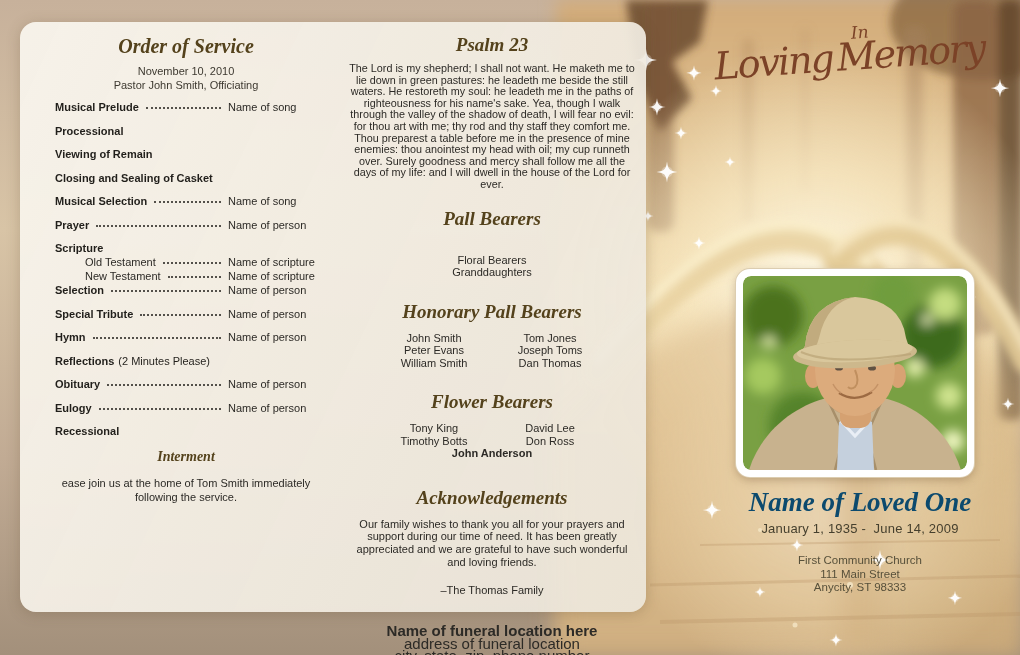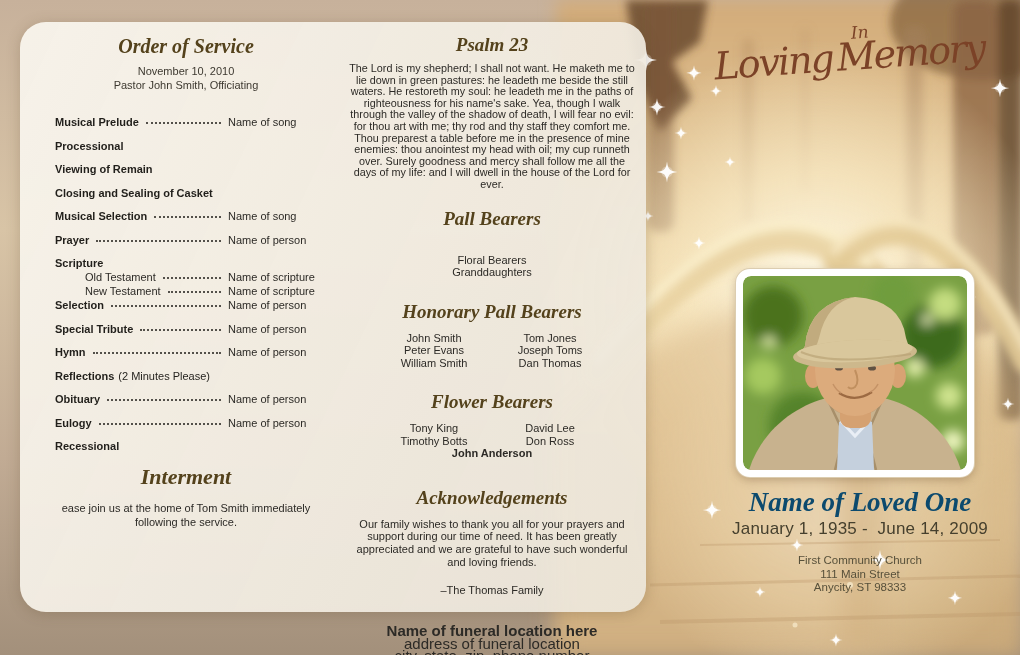--- a/index.html
+++ b/index.html
@@ -6,39 +6,39 @@
   body{
     width:1020px;height:655px;position:relative;overflow:hidden;
     font-family:"Liberation Sans",sans-serif;color:#2c2a26;
     background:#c7b19b;
   }
   .bg-svg{position:absolute;left:0;top:0;width:1020px;height:655px;}
 
   
   .panel{
     position:absolute;left:20px;top:22px;width:626px;height:590px;
-    border-radius:26px;
+    border-radius:16px;
     background:linear-gradient(115deg,rgba(248,244,236,.96) 0%,rgba(243,238,228,.94) 45%,rgba(236,230,218,.93) 100%);
     box-shadow:0 2px 14px rgba(90,70,45,.25);
   }
   
   .col-left{position:absolute;left:16px;top:12px;width:300px;}
   .h-serif{font-family:"Liberation Serif",serif;font-style:italic;font-weight:bold;color:#54421c;}
   .os-title{font-size:20px;text-align:center;line-height:24px;}
   .os-sub{font-size:11px;text-align:center;line-height:14px;margin-top:6px;color:#3d3930;}
-  .order-list{margin-top:24px;padding:0 4px 0 19px;}
+  .order-list{margin-top:9px;padding:0 4px 0 19px;}
   .order-list .row{display:flex;align-items:baseline;font-size:11px;line-height:13px;margin-bottom:10.5px;}
   .order-list .row .label{font-weight:bold;white-space:nowrap;color:#211f1b;}
   .order-list .row .suffix{white-space:nowrap;margin-left:4px;color:#211f1b;}
   .order-list .row.sub{padding-left:30px;margin-bottom:1px;margin-top:0;}
   .order-list .row.sub .label{font-weight:normal;color:#2c2a26;}
   .order-list .row.group{margin-bottom:1px;}
   .order-list .leader{flex:1 1 auto;border-bottom:2px dotted #53504a;margin:0 7px;transform:translateY(-2px);min-width:20px;}
   .order-list .value{flex:0 0 104px;font-weight:normal;color:#2c2a26;}
-  .interment-title{font-size:22px;text-align:center;margin-top:4px;}
+  .interment-title{font-size:14px;text-align:center;margin-top:4px;}
   .interment-text{font-size:11px;line-height:14px;text-align:center;margin:11px auto 0;width:250px;}
 
   
   .col-mid{position:absolute;left:327px;top:12px;width:290px;text-align:center;}
   .mid-title{font-size:19px;line-height:22px;}
   .psalm-text{font-size:10.8px;line-height:11.6px;margin-top:7px;color:#2c2a26;}
   .t-pall{margin-top:17px;}
   .small-lines{font-size:11px;line-height:12.5px;margin-top:24px;}
   .t-honorary{margin-top:22px;}
   .name-cols{display:flex;width:232px;margin:9px auto 0;align-items:center;}
@@ -63,21 +63,21 @@
   .photo-frame{
     position:absolute;left:736px;top:269px;width:224px;height:194px;
     background:#fff;border:7px solid #fff;border-radius:14px;
     box-shadow:0 0 0 1px #dccdb0,0 3px 10px rgba(100,70,40,.35);
   }
   .photo-frame svg{display:block;width:224px;height:194px;border-radius:8px;}
 
   .loved-block{position:absolute;left:700px;top:487px;width:320px;text-align:center;}
   .loved-name{font-family:"Liberation Serif",serif;font-style:italic;font-weight:bold;
     font-size:27px;line-height:30px;color:#0c4a6e;}
-  .loved-dates{font-size:17px;line-height:20px;color:#46402e;margin-top:2px;letter-spacing:.2px;text-align:center;}
+  .loved-dates{font-size:13px;line-height:20px;color:#46402e;margin-top:2px;letter-spacing:.2px;text-align:center;}
   .church{margin-top:15px;font-size:11.5px;line-height:13.5px;color:#57503a;}
 </style>
 </head>
 <body>
 
 <svg class="bg-svg" viewBox="0 0 1020 655" preserveAspectRatio="none" aria-hidden="true">
   <defs>
     <linearGradient id="base" x1="0" y1="0" x2="0" y2="1">
       <stop offset="0" stop-color="#c7b19b"></stop>
         <stop offset=".35" stop-color="#d8c4a6"></stop>

